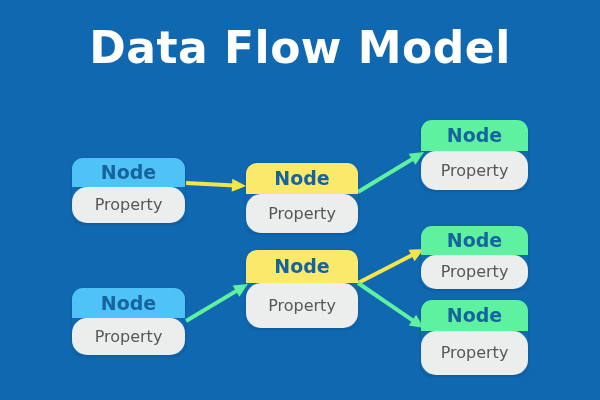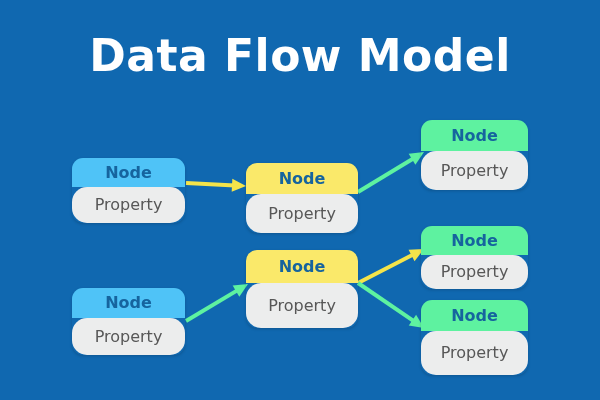--- a/index.html
+++ b/index.html
@@ -22,39 +22,38 @@
     position: absolute;
     left: 0;
     top: 22px;
     width: 600px;
     text-align: center;
     color: #ffffff;
     font-size: 44px;
     font-weight: bold;
     letter-spacing: 0.5px;
     font-family: "DejaVu Sans", sans-serif;
-    margin-top: 8px;
   }
   #edges {
     position: absolute;
     left: 0;
     top: 0;
     width: 600px;
     height: 400px;
   }
   .node {
     position: absolute;
     border-radius: 11px;
     overflow: hidden;
     box-shadow: 0 1px 3px rgba(0,0,0,0.18);
     z-index: 3;
   }
   .node-header {
     text-align: center;
-    font-size: 16px;
+    font-size: 19px;
     font-weight: bold;
     color: #16649e;
     line-height: 1;
     font-family: "DejaVu Sans", sans-serif;
   }
   .node-body {
     background: #eceded;
     text-align: center;
     font-size: 16px;
     color: #575757;

